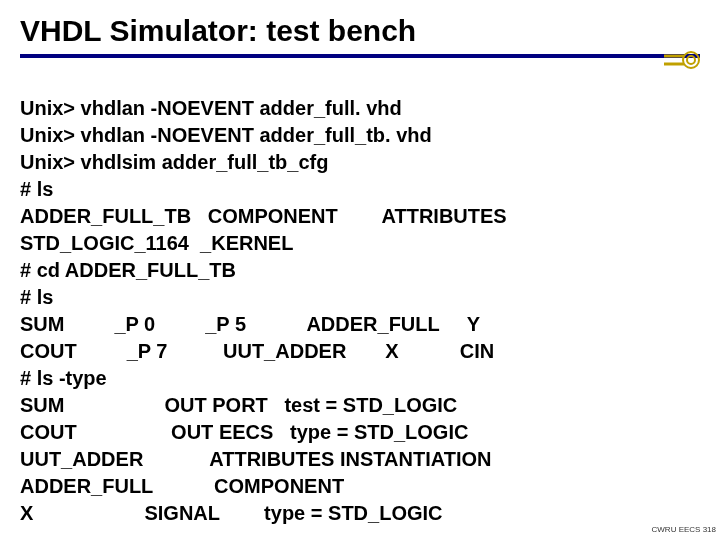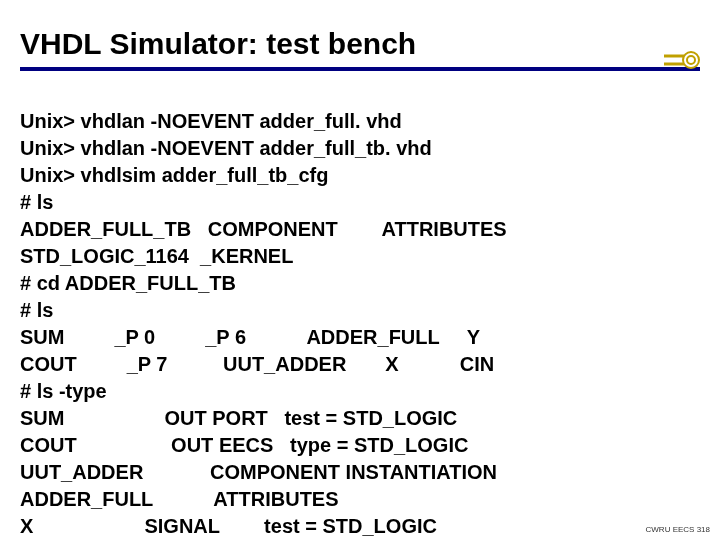--- a/index.html
+++ b/index.html
@@ -1,21 +1,21 @@
 <!DOCTYPE html>
 <html><head>
 <meta charset="utf-8">
 <style>
   html,body{margin:0;padding:0;width:720px;height:540px;background:#fff;font-family:Arial,Helvetica,sans-serif;overflow:hidden}
-  .slide{position:relative;width:720px;height:540px;box-sizing:border-box;padding:27px 20px 10px 20px}
+  .slide{position:relative;width:720px;height:540px;box-sizing:border-box;padding:14px 20px 10px 20px}
   .title{font-size:30px;font-weight:700;color:#000;margin:0 0 6px 0}
   .rule{height:4px;background:#000080;margin:4px 0 10px 0}
   .content{font-size:20px;font-weight:700;color:#000;line-height:1.35;white-space:pre}
   .decor{position:absolute;top:50px;right:20px}
-  .footer{position:absolute;bottom:6px;right:10px;font-size:8px;color:#333}
+  .footer{position:absolute;bottom:6px;right:4px;font-size:8px;color:#333}
 </style>
 </head>
 <body>
 
 <div class="slide">
   <h1 class="title">VHDL Simulator: test bench</h1>
   <div class="rule"></div>
 
   <svg class="decor" width="36" height="20" viewBox="0 0 36 20">
     <line x1="0" y1="6" x2="20" y2="6" stroke="#c0a000" stroke-width="3"></line>
@@ -26,23 +26,23 @@
 
   <div class="content">
 <span>Unix&gt; vhdlan -NOEVENT adder_full. vhd</span>
 <span>Unix&gt; vhdlan -NOEVENT adder_full_tb. vhd</span>
 <span>Unix&gt; vhdlsim adder_full_tb_cfg</span>
 <span># ls</span>
 <span>ADDER_FULL_TB   COMPONENT        ATTRIBUTES</span>
 <span>STD_LOGIC_1164  _KERNEL</span>
 <span># cd ADDER_FULL_TB</span>
 <span># ls</span>
-<span>SUM         _P 0         _P 6           ADDER_FULL     Y</span>
+<span>SUM         _P 0         _P 5           ADDER_FULL     Y</span>
 <span>COUT         _P 7          UUT_ADDER       X           CIN</span>
 <span># ls -type</span>
 <span>SUM                  OUT PORT   test = STD_LOGIC</span>
 <span>COUT                 OUT EECS   type = STD_LOGIC</span>
-<span>UUT_ADDER            COMPONENT INSTANTIATION</span>
-<span>ADDER_FULL           ATTRIBUTES</span>
-<span>X                    SIGNAL        test = STD_LOGIC</span></div>
+<span>UUT_ADDER            ATTRIBUTES INSTANTIATION</span>
+<span>ADDER_FULL           COMPONENT</span>
+<span>X                    SIGNAL        type = STD_LOGIC</span></div>
 
   <div class="footer">CWRU EECS 318</div>
 </div>
 
 </body></html>

